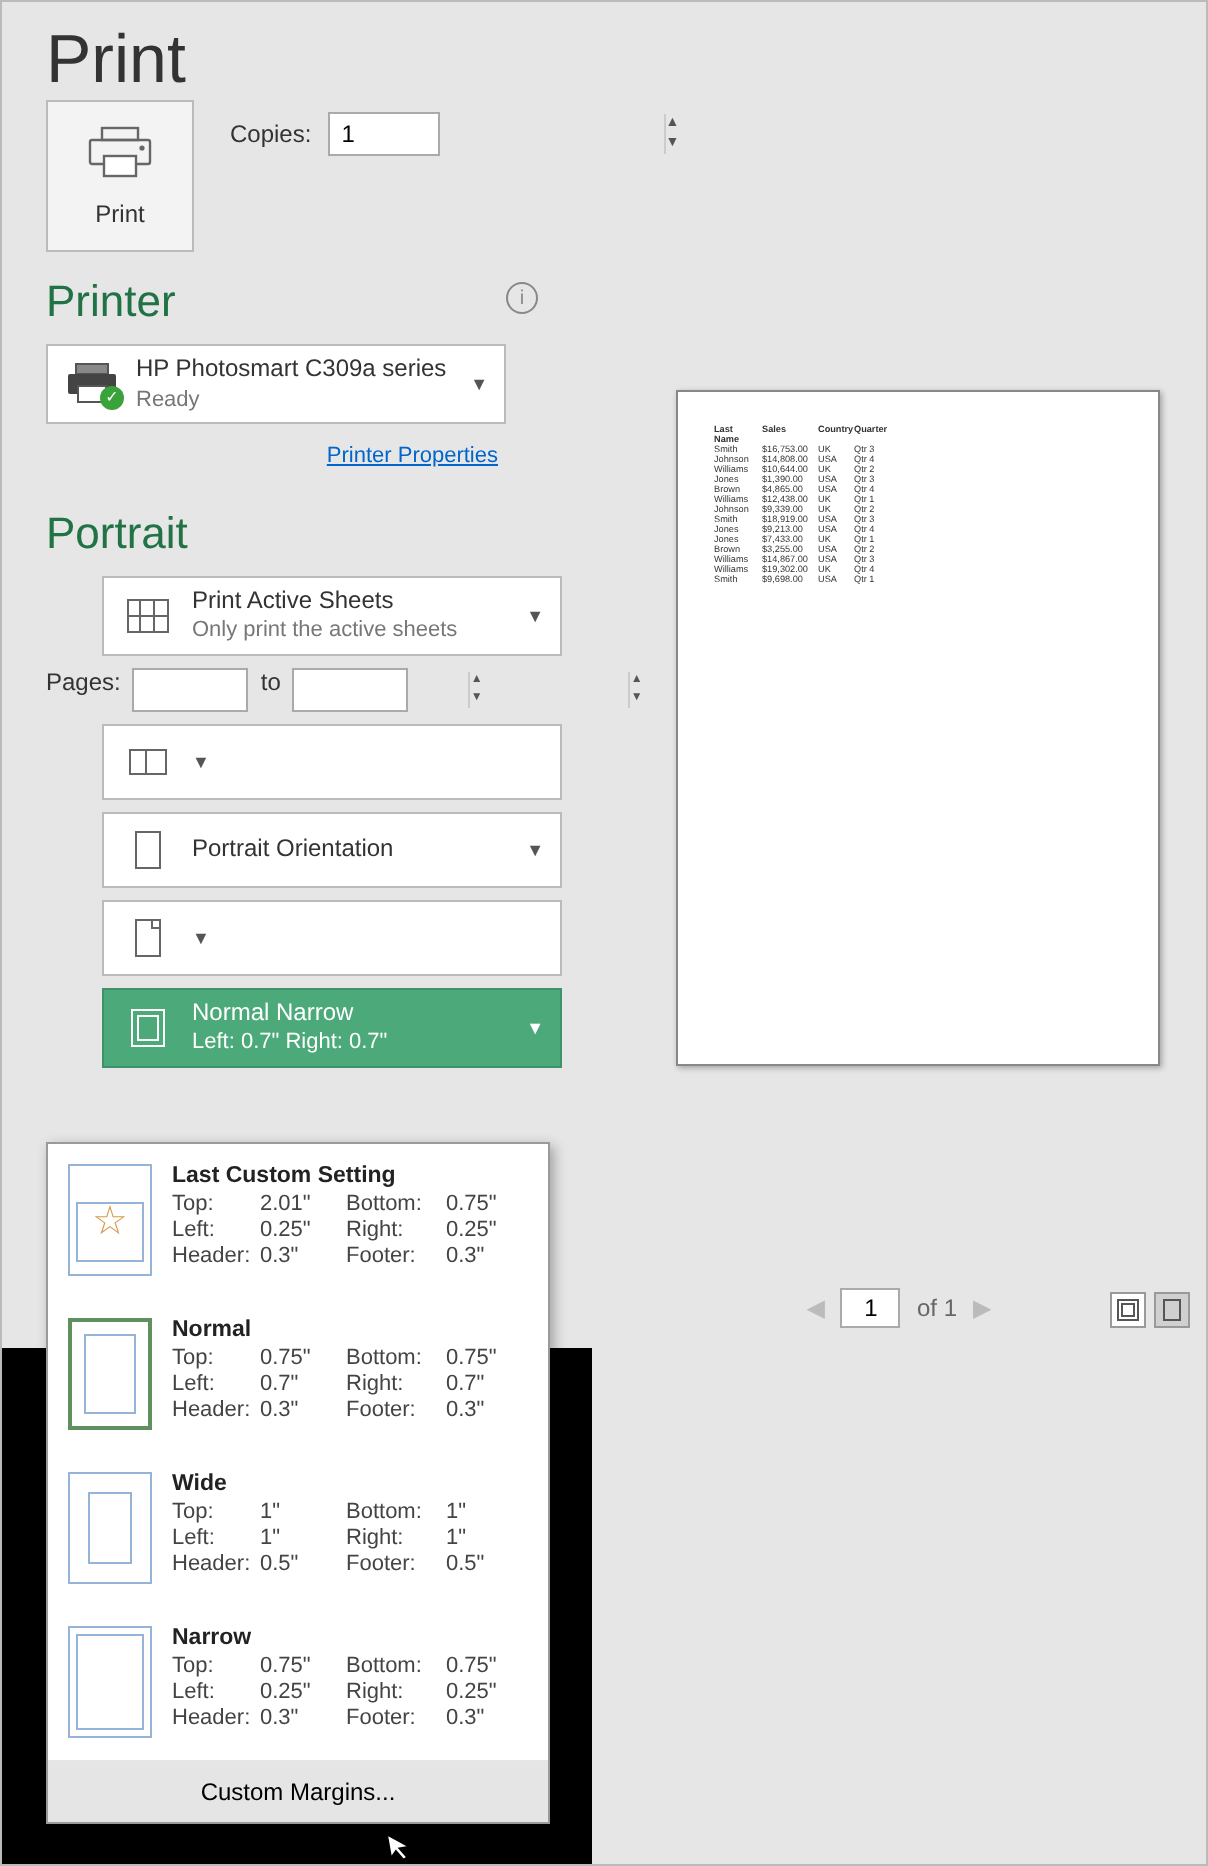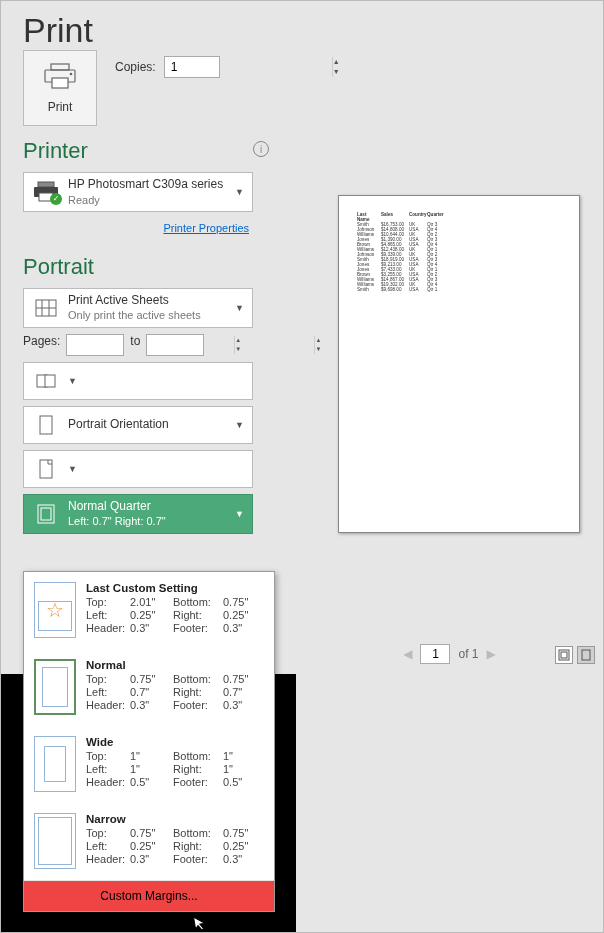--- a/index.html
+++ b/index.html
@@ -59,21 +59,21 @@
     background: #4ca97a; color: #fff; border-color: #3e936a;
   }
   .dropdown.selected .dd-text, .dropdown.selected .dd-text .sub, .dropdown.selected .dd-arrow { color: #fff; }
 
   .printer-link { text-align: right; padding: 6px 4px; }
   .printer-link a { font-size: 11px; color: #0066cc; text-decoration: underline; cursor: pointer; }
 
   .pages-row { display: flex; gap: 6px; font-size: 12px; color: #333; margin: 6px 0; }
   .pages-row .spinner { width: 58px; }
 
-  .stack > .dropdown { margin-bottom: 6px; }
+  .stack > .dropdown { margin-bottom: 6px; margin-left: 28px; }
   .stack { margin-top: 2px; }
 
   .icon-cell {
     width: 28px; height: 28px; display: flex; align-items: center; justify-content: center;
   }
   .icon-cell svg { width: 24px; height: 24px; }
 
   
   .margin-popup {
     position: absolute; left: 22px; top: 570px;
@@ -93,21 +93,21 @@
     position: absolute; border: 1px solid #96b4d8;
   }
   .margin-thumb.hover-border { border: 2px solid #609060; }
   .margin-thumb .star { position: absolute; inset: 0; display:flex; align-items:center; justify-content:center; color:#d99a50; font-size:20px; }
   .margin-info { flex: 1; font-size: 11px; color: #444; }
   .margin-info b { font-size: 11.5px; color: #222; }
   .margin-grid {
     display: grid; grid-template-columns: 42px auto 48px auto; column-gap: 2px; row-gap: 1px; margin-top: 2px;
   }
   .custom-margins-btn {
-    width: 100%; padding: 8px 10px; background: #ef4444; border: none;
+    width: 100%; padding: 8px 10px; background: #e5e5e5; border: none;
     font-size: 12px; text-align: center; cursor: pointer;
     border-top: 1px solid #e6e6e6;
   }
 
   
   .right-panel {
     position: absolute; left: 295px; top: 0; right: 0; bottom: 0;
     background: #e6e6e6;
   }
   .preview-page {
@@ -288,21 +288,21 @@
     </div>
 
     <div class="dropdown selected">
       <div class="icon-cell">
         <svg viewBox="0 0 24 24">
             <rect x="4" y="3" width="16" height="18" fill="none" stroke="#fff"></rect>
             <rect x="7" y="6" width="10" height="12" fill="none" stroke="#fff"></rect>
           </svg>
       </div>
       <div class="dd-text">
-        <div>Normal Quarter</div>
+        <div>Normal Narrow</div>
         <div class="sub">Left:  0.7"   Right:  0.7"</div>
       </div>
       <div class="dd-arrow">▼</div>
     </div>
   </div>
 </div>
 
 <div class="margin-popup">
 
   <div class="margin-item">

